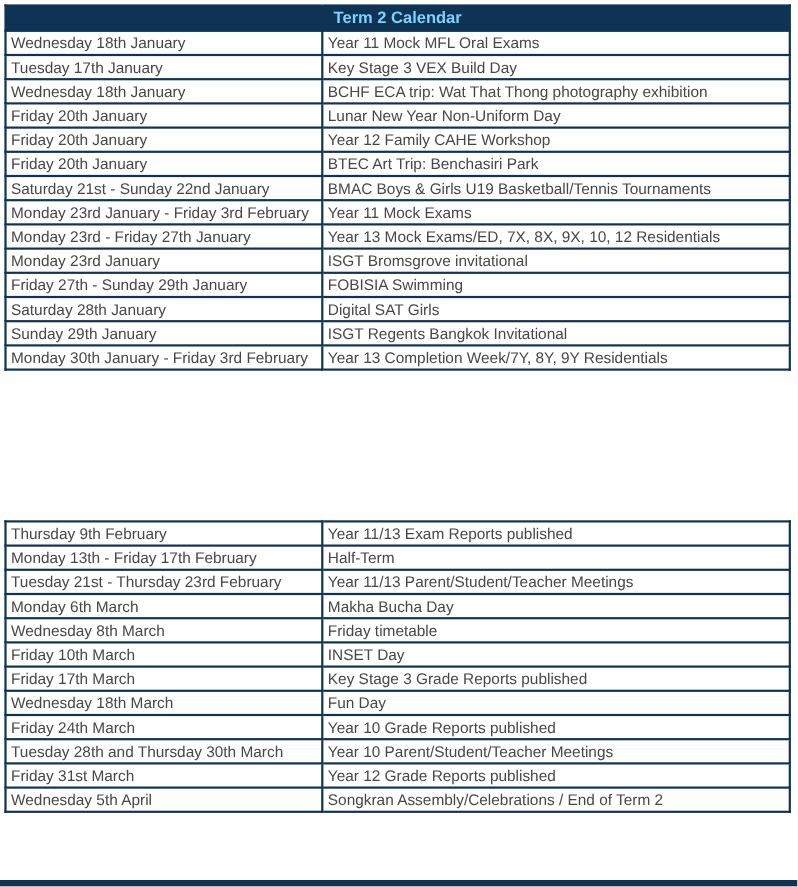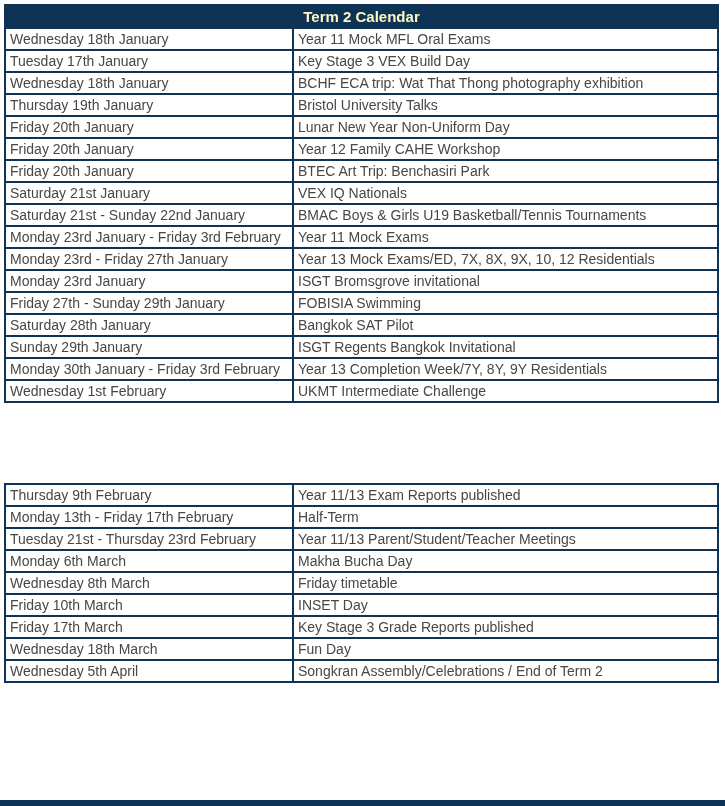--- a/index.html
+++ b/index.html
@@ -24,24 +24,24 @@
   table.cal{
     position:absolute;
     left:4px;
     width:715px;
     border-collapse:collapse;
     table-layout:fixed;
     font-size:14px;
     color:var(--text);
   }
   table.cal.section1{top:4px;}
-  table.cal.section2{top:483px;}
+  table.cal.section2{top:473px;}
   table.cal th{
     background:var(--navy);
-    color:#fef9c3;
+    color:#7dd3fc;
     font-size:15px;
     font-weight:bold;
     text-align:center;
     height:23px;
     padding:1px 4px;
     border:2px solid var(--navy);
   }
   table.cal td{
     border:2px solid var(--navy);
     padding:1px 4px 1px 4px;
@@ -84,40 +84,32 @@
   </tr>
         <tr>
     <td>Tuesday 17th January</td>
     <td>Key Stage 3 VEX Build Day</td>
   </tr>
         <tr>
     <td>Wednesday 18th January</td>
     <td>BCHF ECA trip: Wat That Thong photography exhibition</td>
   </tr>
         <tr>
-    <td>Thursday 19th January</td>
-    <td>Bristol University Talks</td>
-  </tr>
-        <tr>
     <td>Friday 20th January</td>
     <td>Lunar New Year Non-Uniform Day</td>
   </tr>
         <tr>
     <td>Friday 20th January</td>
     <td>Year 12 Family CAHE Workshop</td>
   </tr>
         <tr>
     <td>Friday 20th January</td>
     <td>BTEC Art Trip: Benchasiri Park</td>
   </tr>
         <tr>
-    <td>Saturday 21st January</td>
-    <td>VEX IQ Nationals</td>
-  </tr>
-        <tr>
     <td>Saturday 21st - Sunday 22nd January</td>
     <td>BMAC Boys &amp; Girls U19 Basketball/Tennis Tournaments</td>
   </tr>
         <tr>
     <td>Monday 23rd January - Friday 3rd February</td>
     <td>Year 11 Mock Exams</td>
   </tr>
         <tr>
     <td>Monday 23rd - Friday 27th January</td>
     <td>Year 13 Mock Exams/ED, 7X, 8X, 9X, 10, 12 Residentials</td>
@@ -125,33 +117,29 @@
         <tr>
     <td>Monday 23rd January</td>
     <td>ISGT Bromsgrove invitational</td>
   </tr>
         <tr>
     <td>Friday 27th - Sunday 29th January</td>
     <td>FOBISIA Swimming</td>
   </tr>
         <tr>
     <td>Saturday 28th January</td>
-    <td>Bangkok SAT Pilot</td>
+    <td>Digital SAT Girls</td>
   </tr>
         <tr>
     <td>Sunday 29th January</td>
     <td>ISGT Regents Bangkok Invitational</td>
   </tr>
         <tr>
     <td>Monday 30th January - Friday 3rd February</td>
     <td>Year 13 Completion Week/7Y, 8Y, 9Y Residentials</td>
-  </tr>
-        <tr>
-    <td>Wednesday 1st February</td>
-    <td>UKMT Intermediate Challenge</td>
   </tr>
       </tbody>
   </table>
 
   <table class="cal section2">
     <colgroup>
         <col class="date-col">
         <col>
       </colgroup>
     <tbody>
@@ -181,20 +169,32 @@
   </tr>
         <tr>
     <td>Friday 17th March</td>
     <td>Key Stage 3 Grade Reports published</td>
   </tr>
         <tr>
     <td>Wednesday 18th March</td>
     <td>Fun Day</td>
   </tr>
         <tr>
+    <td>Friday 24th March</td>
+    <td>Year 10 Grade Reports published</td>
+  </tr>
+        <tr>
+    <td>Tuesday 28th and Thursday 30th March</td>
+    <td>Year 10 Parent/Student/Teacher Meetings</td>
+  </tr>
+        <tr>
+    <td>Friday 31st March</td>
+    <td>Year 12 Grade Reports published</td>
+  </tr>
+        <tr>
     <td>Wednesday 5th April</td>
     <td>Songkran Assembly/Celebrations / End of Term 2</td>
   </tr>
       </tbody>
   </table>
 
   <div class="bottom-bar"></div>
 
 </div>
 

